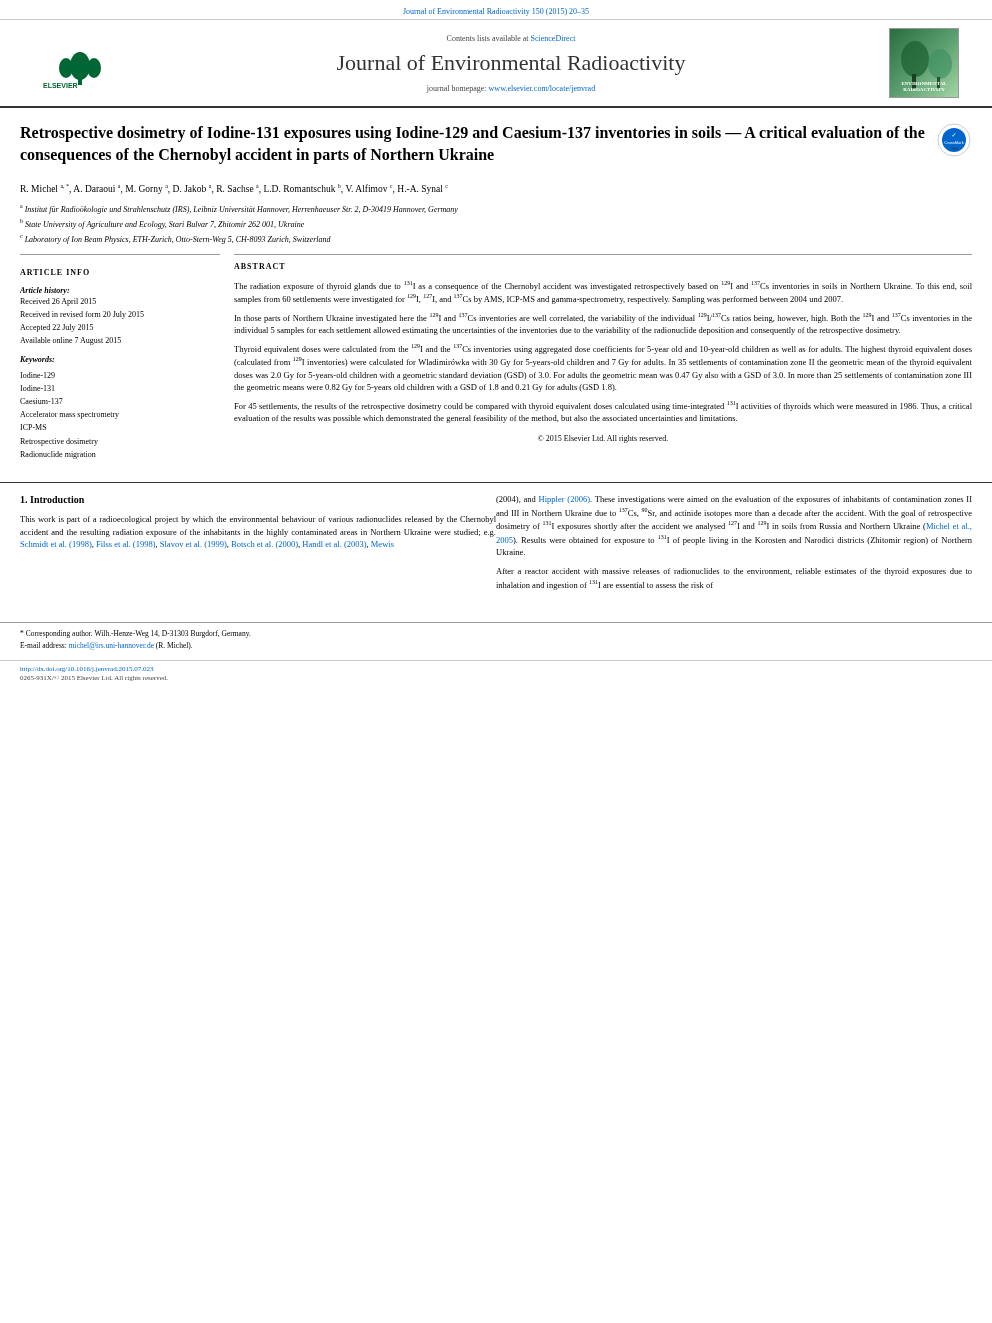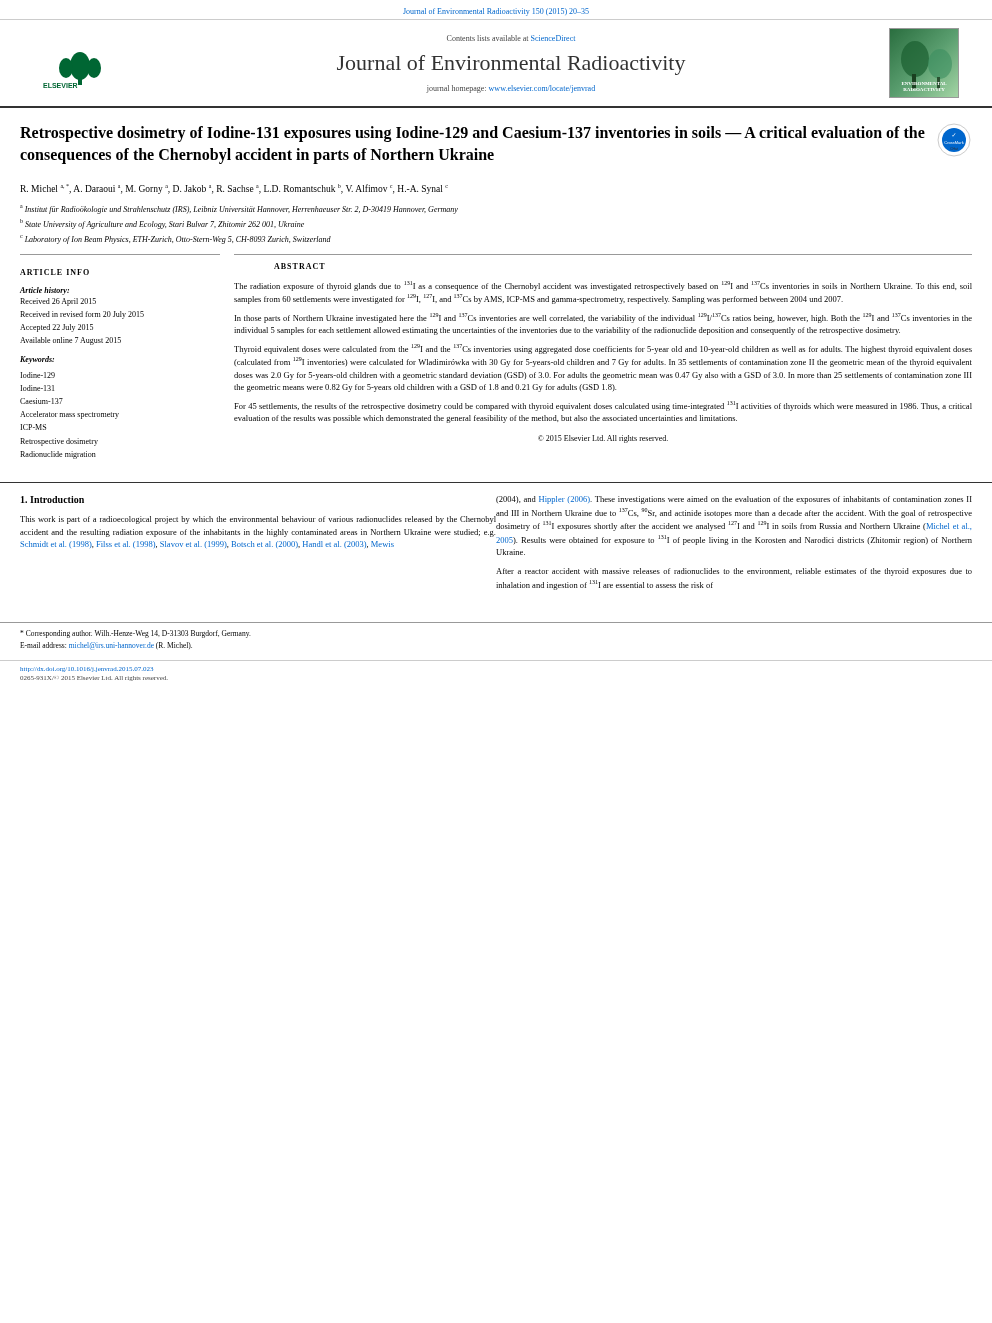--- a/index.html
+++ b/index.html
@@ -177,21 +177,20 @@
     .abstract-section {
       border-top: 1px solid #999;
       padding-top: 6px;
     }
     .abstract-title {
       font-size: 8px;
       font-weight: bold;
       letter-spacing: 1px;
       text-transform: uppercase;
       margin-bottom: 6px;
-      margin-left: 40px;
     }
     .abstract-text {
       font-size: 8.5px;
       line-height: 1.45;
       text-align: justify;
     }
     .abstract-text p {
       margin-bottom: 6px;
     }
     .copyright-line {

